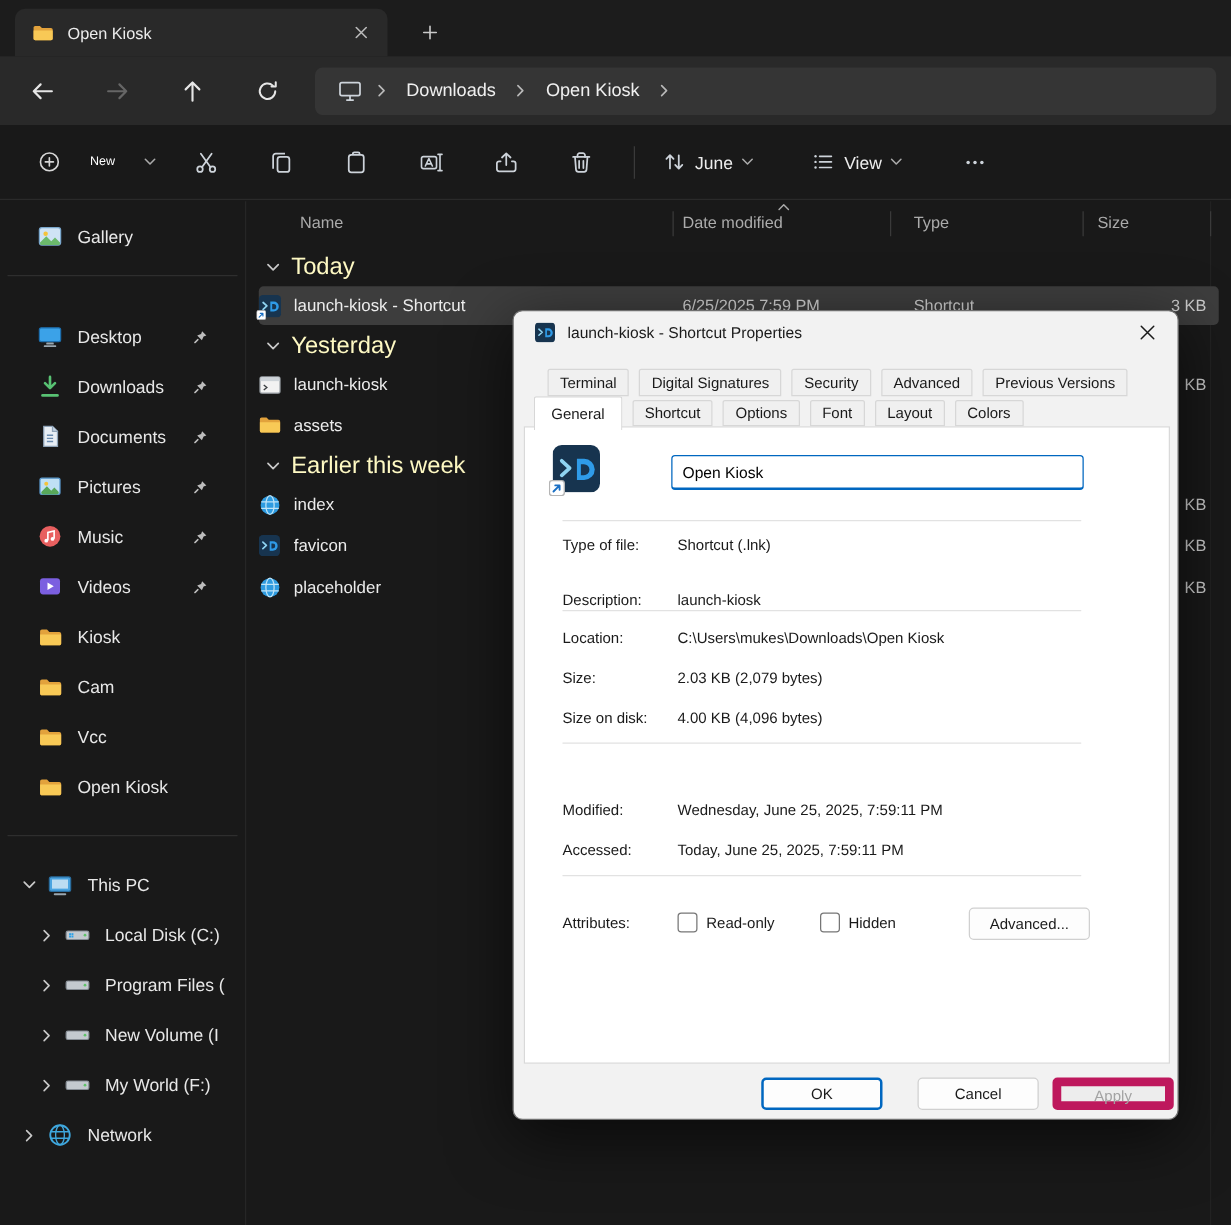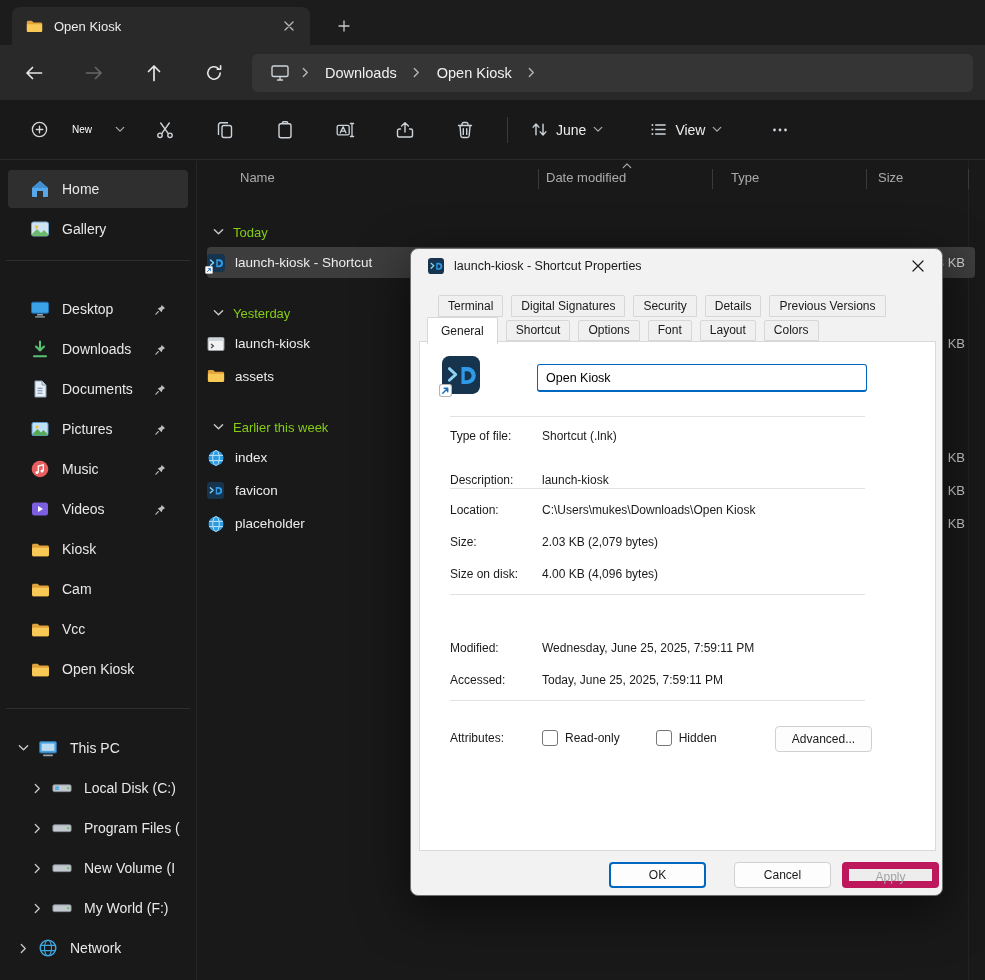--- a/index.html
+++ b/index.html
@@ -42,21 +42,21 @@
   .side-sep{height:1px;background:#2e2e2e;margin:12px 6px 29px 6px}
   .side-sep.two{margin:20px 6px 20px 6px}
   .pane-divider{position:absolute;left:196px;top:161px;width:1px;height:819px;background:#262626}
   
   .filepane{position:absolute;left:197px;top:161px;width:788px;height:819px}
   .col-headers{position:relative;height:36px;color:#ababab;font-size:13px}
   .colh{position:absolute;top:9px}
   .hsep{position:absolute;top:8px;width:1px;height:20px;background:#3a3a3a}
   .sort-caret{position:absolute;left:425px;top:1px;color:#ababab}
   .pane-vline{position:absolute;left:771px;top:0;width:1px;height:819px;background:#222}
-  .grp{height:26px;margin-top:22px;display:flex;align-items:center;padding-left:16px;gap:9px;color:#84cc16;font-size:13px}
+  .grp{height:26px;margin-top:4px;display:flex;align-items:center;padding-left:16px;gap:9px;color:#fef9c3;font-size:19px}
   .grp .gchev{color:#c9c9c9;display:flex;background:none;border:none;padding:0}
   .frow{position:relative;height:31px;margin:2px 10px;border-radius:4px;display:flex;align-items:center;font-size:13.5px;color:#ececec;box-sizing:border-box}
   .frow.selected{background:#3d3d3d}
   .frow .fic{width:18px;height:18px;margin-right:10px;flex:none;position:relative}
   .f-date{position:absolute;left:339px;color:#cdcdcd;font-size:13px}
   .f-type{position:absolute;left:524px;color:#cdcdcd;font-size:13px}
   .f-size{position:absolute;right:10px;color:#cdcdcd;font-size:13px}
   .badge{position:absolute;left:-2px;bottom:-2px}
   
   .dialog{position:absolute;left:410px;top:248px;width:533px;height:648px;background:#f2f2f2;
@@ -282,29 +282,20 @@
   <button class="tb-btn tb-more">
     <svg width="18" height="18" viewBox="0 0 18 18">
         <circle cx="3.5" cy="9" r="1.4" fill="#cdd3da"></circle>
         <circle cx="9" cy="9" r="1.4" fill="#cdd3da"></circle>
         <circle cx="14.5" cy="9" r="1.4" fill="#cdd3da"></circle>
       </svg>
   </button>
 </div>
 
 <div class="sidebar">
-  <div class="side-item lvl0 selected">
-    <span class="ic">
-        <svg width="20" height="20" viewBox="0 0 20 20">
-          <path d="M10 2l8 7v8a1 1 0 0 1-1 1h-4v-6H7v6H3a1 1 0 0 1-1-1V9z" fill="#57a8e8"></path>
-          <path d="M10 2l8 7H2z" fill="#3f8fd2"></path>
-        </svg>
-      </span>
-    <span class="lbl">Home</span>
-  </div>
   <div class="side-item lvl0">
     <span class="ic">
         <svg width="20" height="20" viewBox="0 0 20 20">
           <rect x="1.5" y="3" width="17" height="14" rx="2" fill="#cfe3f5" stroke="#7aa7cc"></rect>
           <circle cx="6.5" cy="8" r="1.8" fill="#f5c33b"></circle>
           <path d="M2 15l5-5 4 4 3-3 4 4v.5a1.5 1.5 0 0 1-1.5 1.5H3.5A1.5 1.5 0 0 1 2 15.5z" fill="#6cba6c"></path>
         </svg>
       </span>
     <span class="lbl">Gallery</span>
   </div>
@@ -646,21 +637,21 @@
       <svg width="12" height="12" viewBox="0 0 12 12">
           <path d="M1 1l10 10M11 1L1 11" stroke="#1a1a1a" stroke-width="1.2" stroke-linecap="round"></path>
         </svg>
     </button>
   </div>
 
   <div class="tabrow1">
     <button class="dtab">Terminal</button>
     <button class="dtab">Digital Signatures</button>
     <button class="dtab">Security</button>
-    <button class="dtab">Details</button>
+    <button class="dtab">Advanced</button>
     <button class="dtab">Previous Versions</button>
   </div>
   <div class="tabrow2">
     <button class="dtab active">General</button>
     <button class="dtab">Shortcut</button>
     <button class="dtab">Options</button>
     <button class="dtab">Font</button>
     <button class="dtab">Layout</button>
     <button class="dtab">Colors</button>
   </div>

